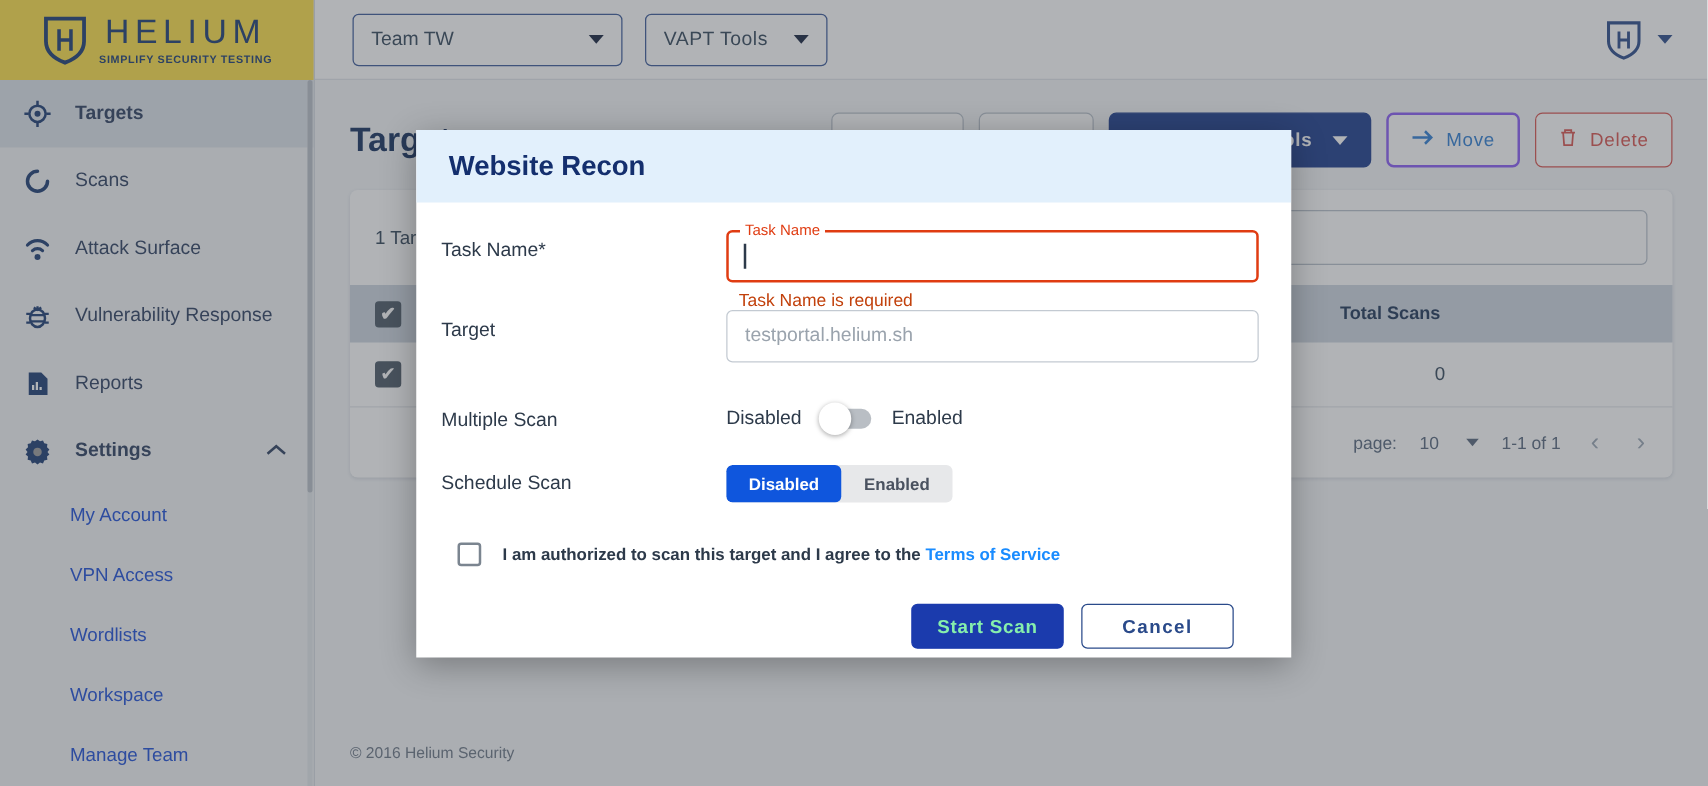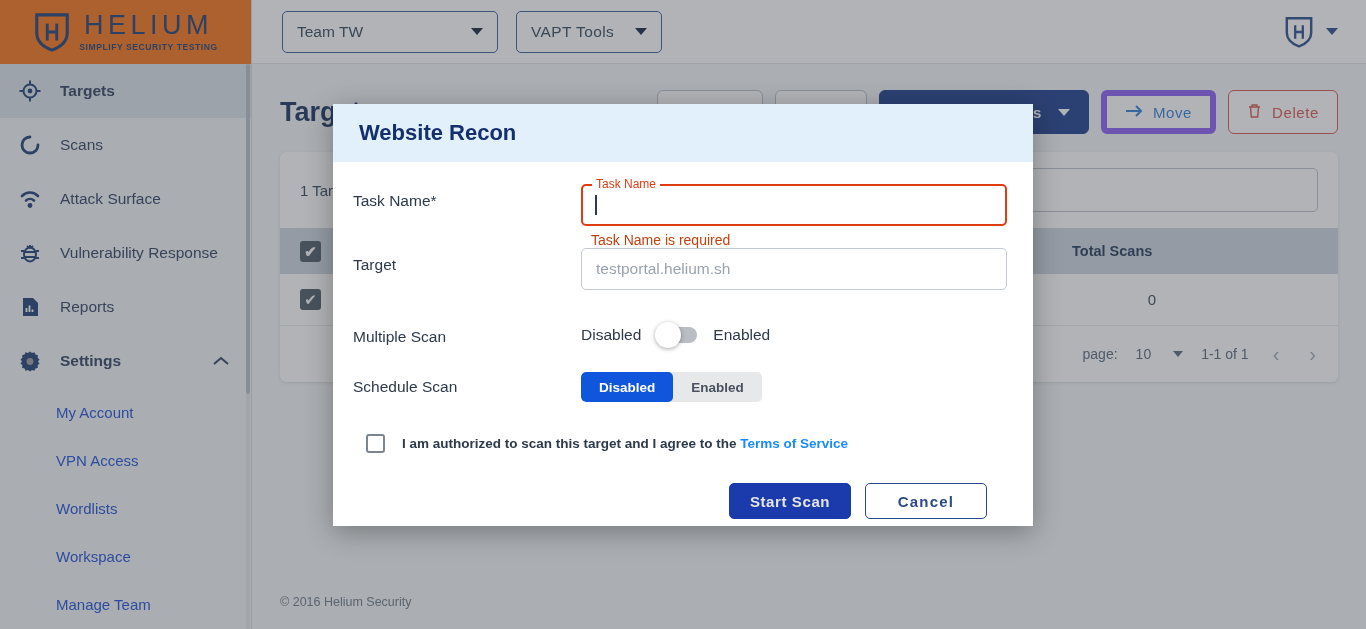--- a/index.html
+++ b/index.html
@@ -14,21 +14,21 @@
   
   .sidebar {
     position: absolute; left: 0; top: 0;
     width: 252px; height: 629px;
     background: #f3f5f7;
     border-right: 1px solid #d8dde3;
     overflow: hidden;
   }
   .brand {
     height: 64px; display: flex; align-items: center; justify-content: center;
-    background: #f97316;
+    background: #fde047;
   }
   .brand-logo { display: flex; align-items: center; gap: 8px; }
   .brand-mark { width: 38px; height: 40px; flex: none; }
   .brand-text { display: flex; flex-direction: column; align-items: center; }
   .brand-name {
     font-size: 27px; letter-spacing: 4.5px; font-weight: 400;
     color: #1b3b73; line-height: 1; font-family: "Liberation Sans", sans-serif;
   }
   .brand-tag {
     font-size: 8.6px; letter-spacing: 0.55px; font-weight: bold;
@@ -84,21 +84,21 @@
   .page-title { font-size: 27px; font-weight: bold; color: #14305e; }
   .head-actions { margin-left: auto; display: flex; align-items: center; gap: 12px; }
   .btn {
     height: 44px; border-radius: 6px; display: flex; align-items: center;
     gap: 10px; padding: 0 18px; font-size: 15px; letter-spacing: .6px;
     cursor: pointer; background: #fff; white-space: nowrap;
   }
   .btn.ghost { border: 1px solid #b9c2cc; color: #3d5066; }
   .btn.primary { background: #1b3b8c; color: #fff; border: 1px solid #1b3b8c; font-weight: 600; }
   .btn.primary .caret { border-top-color: #fff; margin-left: 6px; }
-  .btn.outline-blue { border: 6px solid #8b5cf6; color: #2f7fd4; }
+  .btn.outline-blue { border: 2px solid #8b5cf6; color: #2f7fd4; }
   .btn.outline-red { border: 1px solid #d9534f; color: #d9534f; }
 
   .card {
     margin: 18px 28px 0 28px; background: #fff; border-radius: 6px;
     box-shadow: 0 1px 3px rgba(20,40,70,.12);
   }
   .card-top { display: flex; align-items: center; padding: 16px 20px; gap: 18px; }
   .count-text { font-size: 15px; color: #33475b; white-space: nowrap; }
   .search {
     margin-left: auto; width: 600px; height: 44px; border: 1px solid #b9c2cc;
@@ -202,21 +202,21 @@
 
   .modal-actions {
     display: flex; justify-content: flex-end; gap: 14px;
     padding: 30px 20px 0 0;
   }
   .mbtn {
     height: 36px; min-width: 122px; border-radius: 5px; font-size: 15px;
     font-weight: bold; letter-spacing: .6px; display: flex;
     align-items: center; justify-content: center; cursor: pointer;
   }
-  .mbtn.start { background: #1b3bad; color: #e5e5e5; border: 1px solid #1b3bad; }
+  .mbtn.start { background: #1b3bad; color: #86efac; border: 1px solid #1b3bad; }
   .mbtn.cancel { background: #fff; color: #2a4a8a; border: 1px solid #2a4a8a; letter-spacing: 1.2px; }
 </style>
 </head>
 <body>
 
 <div class="app">
 
   <div class="sidebar">
     <div class="brand">
       <div class="brand-logo">

